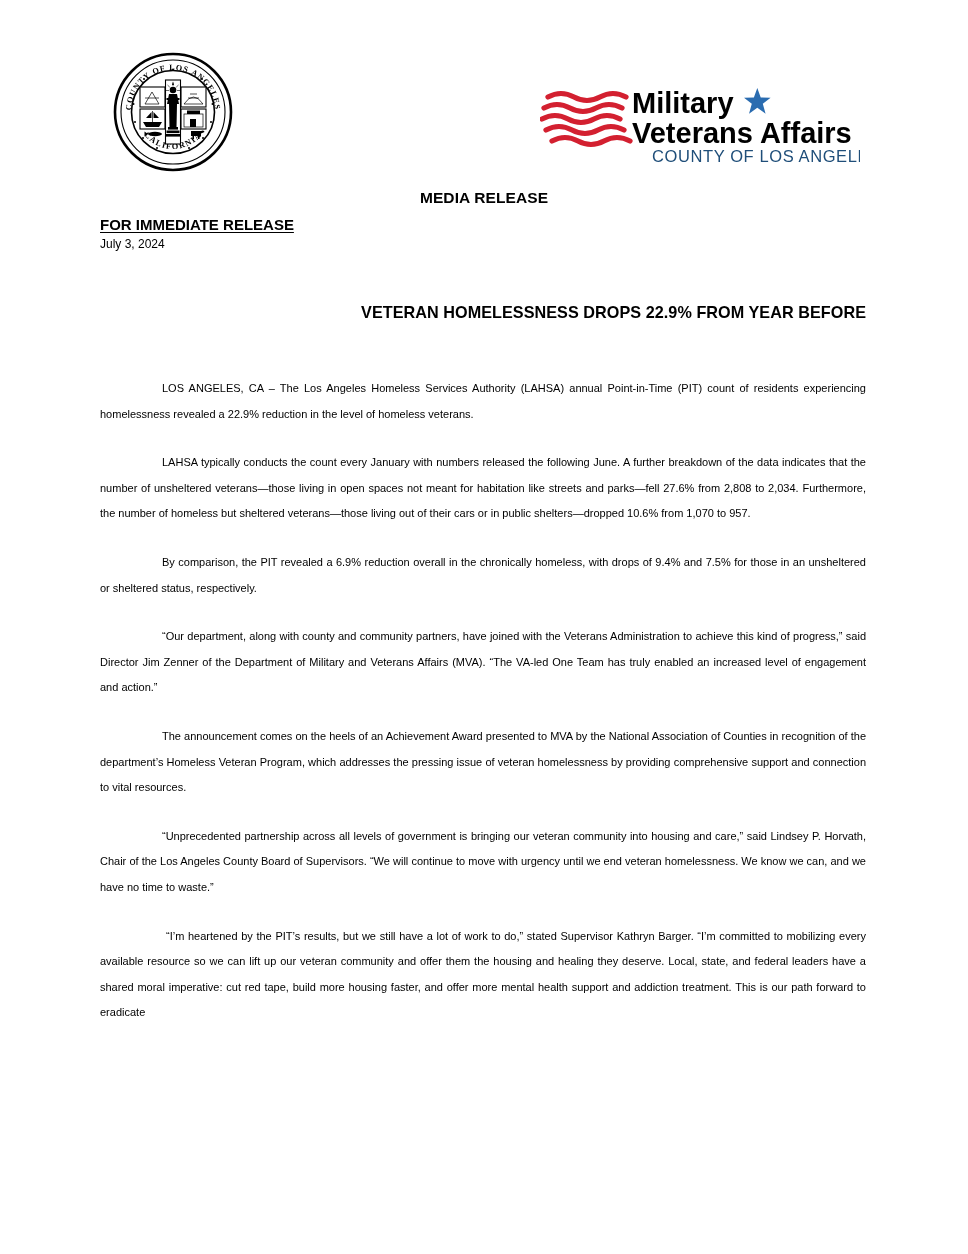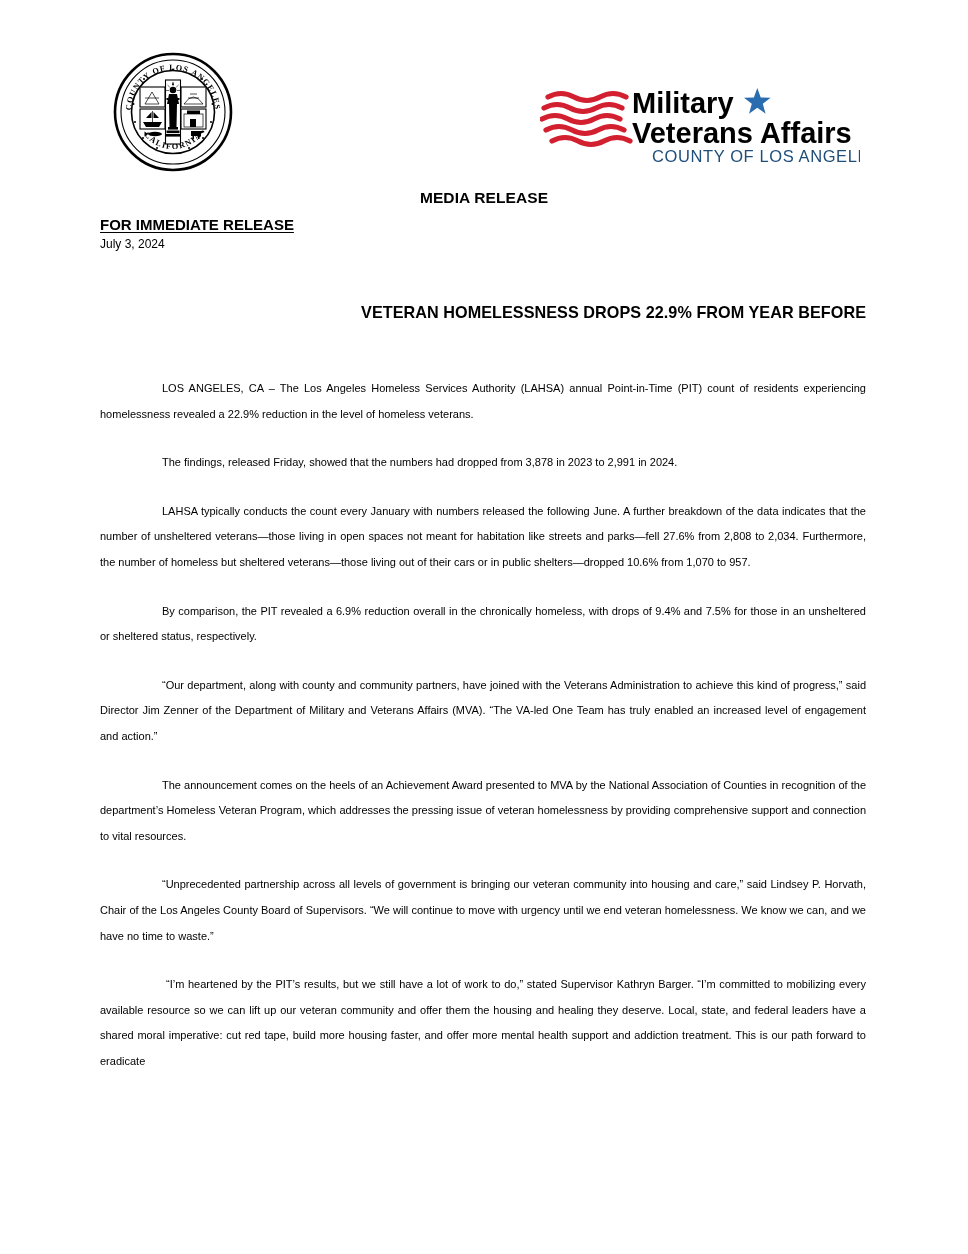--- a/index.html
+++ b/index.html
@@ -230,21 +230,20 @@
     <span class="media-release-inner">MEDIA RELEASE</span>
   </div>
 
   <div class="immediate">FOR IMMEDIATE RELEASE</div>
   <div class="dateline">July 3, 2024</div>
 
   <div class="headline">VETERAN HOMELESSNESS DROPS 22.9% FROM YEAR BEFORE</div>
 
   <div class="body-copy">
     <p>LOS ANGELES, CA – The Los Angeles Homeless Services Authority (LAHSA) annual Point-in-Time (PIT) count of residents experiencing homelessness revealed a 22.9% reduction in the level of homeless veterans.</p>
-    <p>The findings, released Friday, showed that the numbers had dropped from 3,878 in 2023 to 2,991 in 2024.</p>
     <p>LAHSA typically conducts the count every January with numbers released the following June.  A further breakdown of the data indicates that the number of unsheltered veterans—those living in open spaces not meant for habitation like streets and parks—fell 27.6% from 2,808 to 2,034.  Furthermore, the number of homeless but sheltered veterans—those living out of their cars or in public shelters—dropped 10.6% from 1,070 to 957.</p>
     <p>By comparison, the PIT revealed a 6.9% reduction overall in the chronically homeless, with drops of 9.4% and 7.5% for those in an unsheltered or sheltered status, respectively.</p>
     <p>“Our department, along with county and community partners, have joined with the Veterans Administration to achieve this kind of progress,” said Director Jim Zenner of the Department of Military and Veterans Affairs (MVA).  “The VA-led One Team has truly enabled an increased level of engagement and action.”</p>
     <p>The announcement comes on the heels of an Achievement Award presented to MVA by the National Association of Counties in recognition of the department’s Homeless Veteran Program, which addresses the pressing issue of veteran homelessness by providing comprehensive support and connection to vital resources.</p>
     <p>“Unprecedented partnership across all levels of government is bringing our veteran community into housing and care,” said Lindsey P. Horvath, Chair of the Los Angeles County Board of Supervisors. “We will continue to move with urgency until we end veteran homelessness.  We know we can, and we have no time to waste.”</p>
     <p class="indent-wide"> “I’m heartened by the PIT’s results, but we still have a lot of work to do,” stated Supervisor Kathryn Barger. “I’m committed to mobilizing every available resource so we can lift up our veteran community and offer them the housing and healing they deserve. Local, state, and federal leaders have a shared moral imperative: cut red tape, build more housing faster, and offer more mental health support and addiction treatment. This is our path forward to eradicate</p>
   </div>
 
 </div>
 

